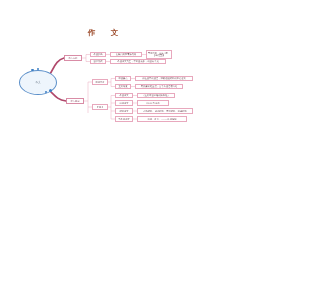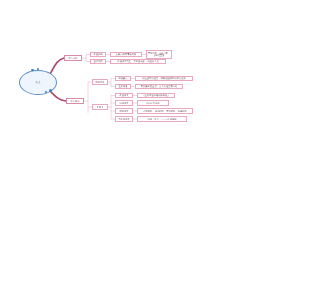--- a/index.html
+++ b/index.html
@@ -100,20 +100,21 @@
   .node.lvl1 {
     border-color: #d98ca6;
   }
   .node.lvl1 .txt { color: #8e4a62; }
 </style>
 </head>
 <body>
 
 <div id="page">
 
+  <div id="title">作　文</div>
 
   <div id="canvas">
 
     <svg class="lines" viewBox="0 0 210 297">
 
       <path d="M 50 74 C 54 68, 56 60, 64 58" stroke="#b0486b" stroke-width="1.6" fill="none" stroke-linecap="round"></path>
 
       <path d="M 50 91 C 55 96, 58 100, 66 101" stroke="#b0486b" stroke-width="1.6" fill="none" stroke-linecap="round"></path>
 
       <path d="M 82 58 H 86" stroke="#e8a8bd" stroke-width="0.5" fill="none"></path>

